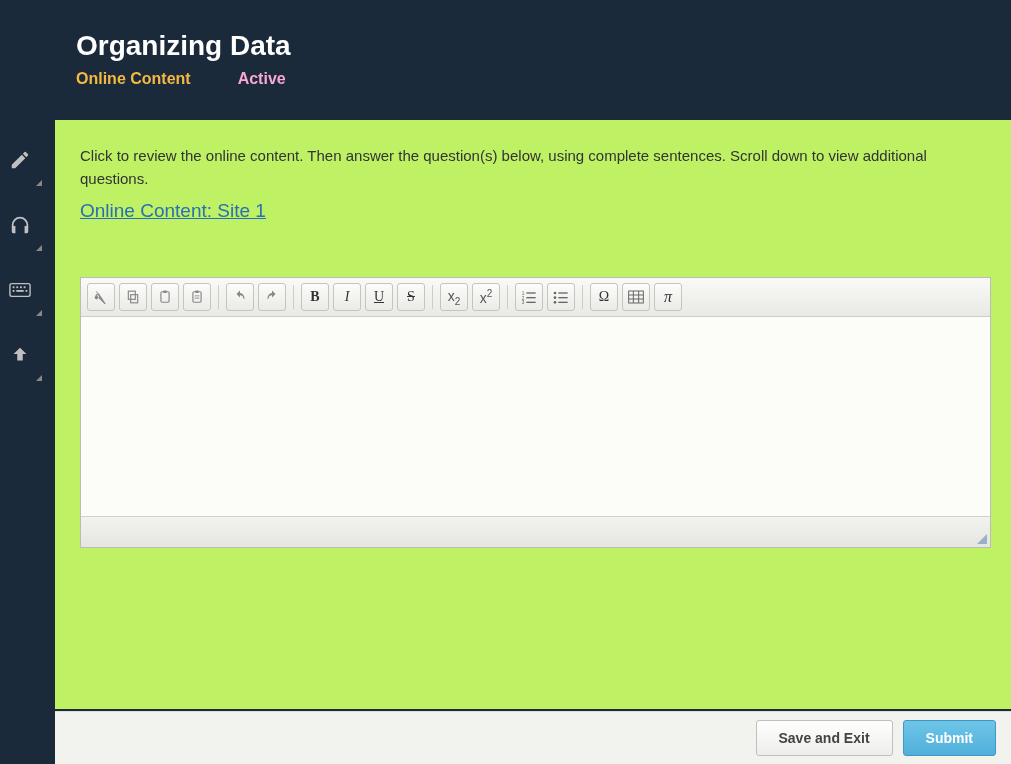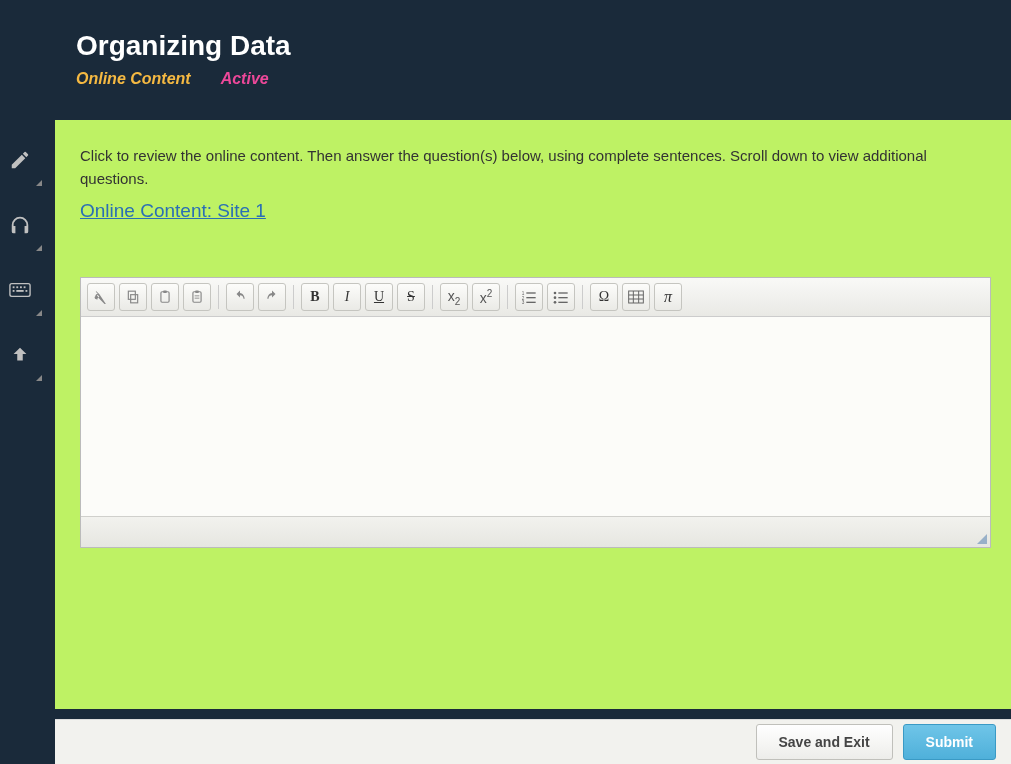--- a/index.html
+++ b/index.html
@@ -16,30 +16,29 @@
       color: #fff;
     }
     .page-title {
       font-size: 28px;
       font-weight: bold;
       color: #fff;
       margin-bottom: 8px;
     }
     .tabs {
       display: flex;
-      gap: 30px;
-      font-style: italic;
+      gap: 47px;
     }
     .tab {
       font-size: 16px;
       font-weight: bold;
       cursor: pointer;
     }
     .tab-active { color: #f5b942; }
-    .tab-inactive { color: #ec4899; }
+    .tab-inactive { color: #f9a8d4; }
     .sidebar {
       position: absolute;
       left: 0;
       top: 130px;
       width: 40px;
       display: flex;
       flex-direction: column;
       gap: 25px;
       padding-top: 10px;
     }
@@ -144,21 +143,21 @@
       right: 3px; bottom: 3px;
       width: 0; height: 0;
       border-left: 10px solid transparent;
       border-bottom: 10px solid #98b0c8;
     }
     .footer-bar {
       position: absolute;
       left: 55px;
       right: 0;
       bottom: 0;
-      height: 45px;
+      height: 53px;
       background: #f2f2ee;
       border-top: 1px solid #ddd;
       display: flex;
       justify-content: flex-end;
       align-items: center;
       gap: 10px;
       padding-right: 15px;
     }
     .btn {
       height: 36px;

